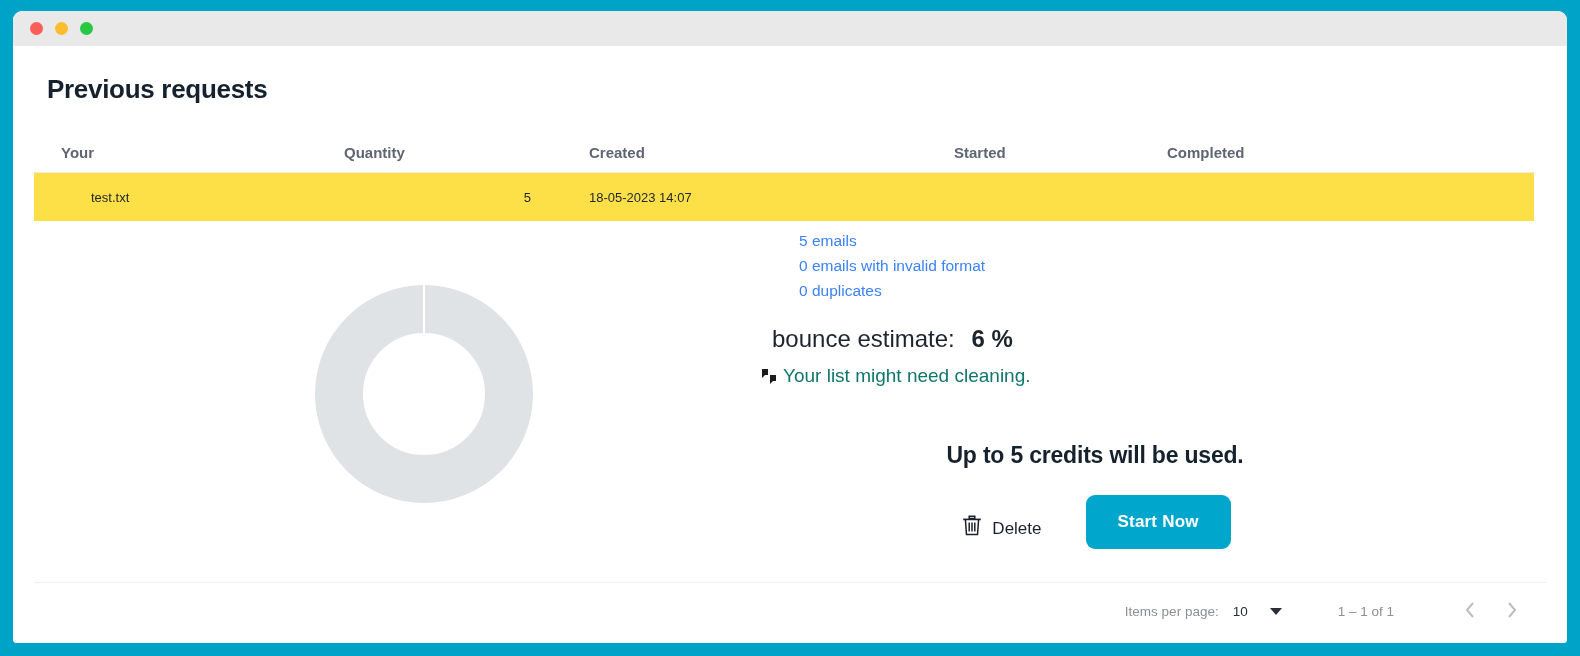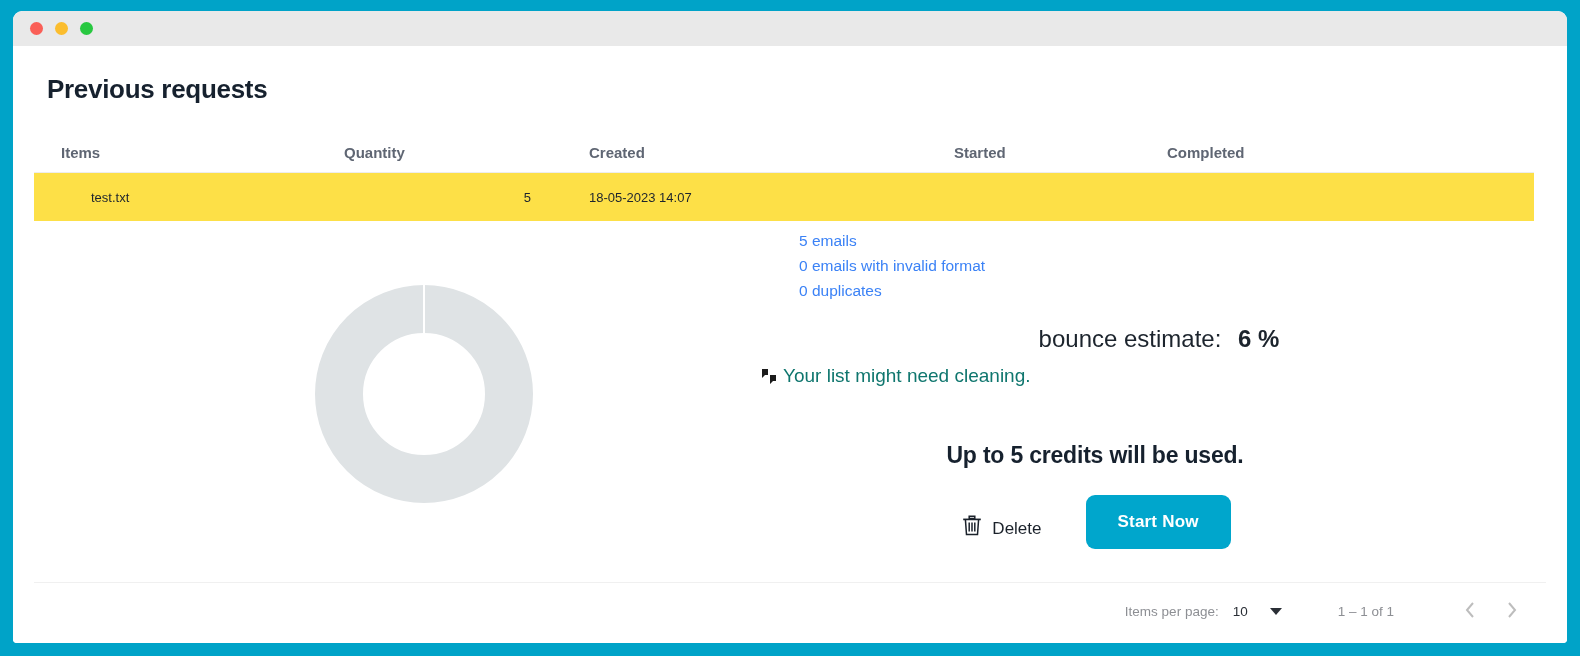--- a/index.html
+++ b/index.html
@@ -130,21 +130,21 @@
   .stat-lines {
     font-size: 15.5px;
     color: #3b82f6;
     line-height: 24.8px;
     padding-left: 45px;
   }
   .bounce {
     margin-top: 22px;
     font-size: 24px;
     color: #1c242d;
-    text-align: center;
+    text-align: left;
     padding-left: 18px;
   }
   .bounce .value {
     font-weight: bold;
     margin-left: 10px;
   }
   .cleaning {
     margin-top: 12px;
     font-size: 19px;
     color: #0f766e;
@@ -260,21 +260,21 @@
       <span class="dot dot-yellow"></span>
       <span class="dot dot-green"></span>
     </div>
 
     <div class="content">
 
       <h1 class="page-title">Previous requests</h1>
 
       <div class="table">
         <div class="thead">
-          <div class="col-name">Items</div>
+          <div class="col-name">Your</div>
           <div class="col-qty">Quantity</div>
           <div class="col-created">Created</div>
           <div class="col-started">Started</div>
           <div class="col-completed">Completed</div>
         </div>
 
         <div class="trow">
           <div class="col-name">test.txt</div>
           <div class="col-qty">5</div>
           <div class="col-created">18-05-2023 14:07</div>

